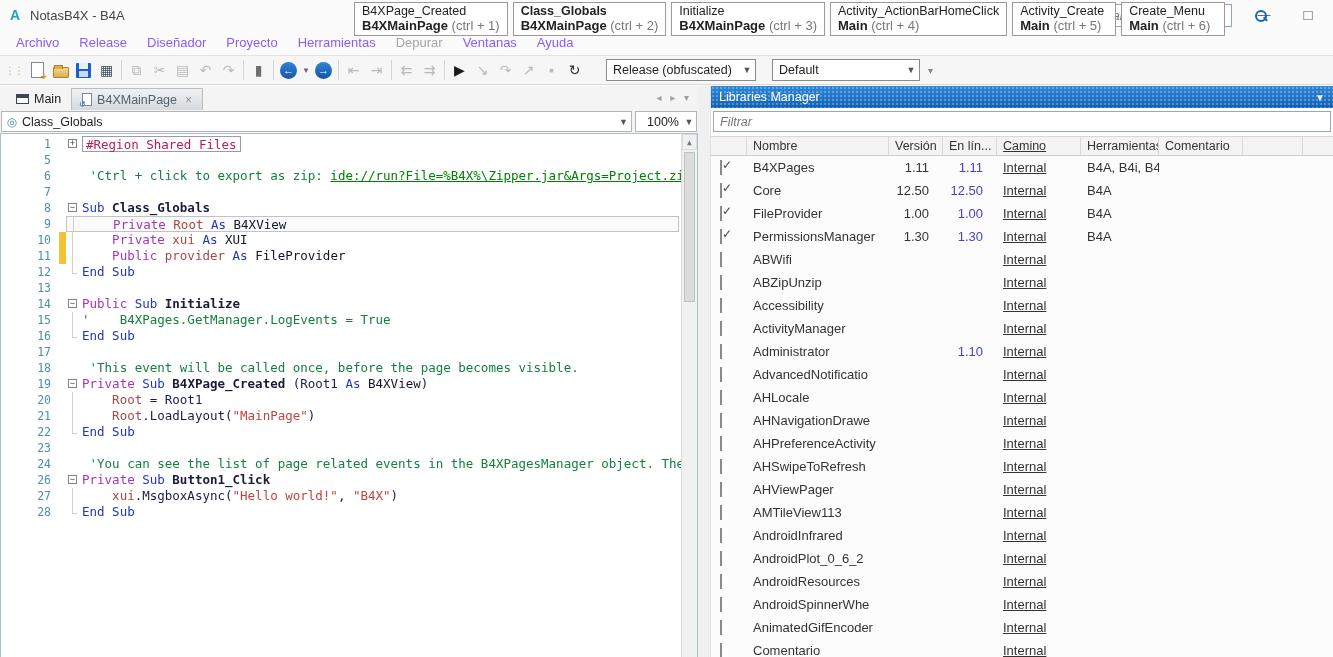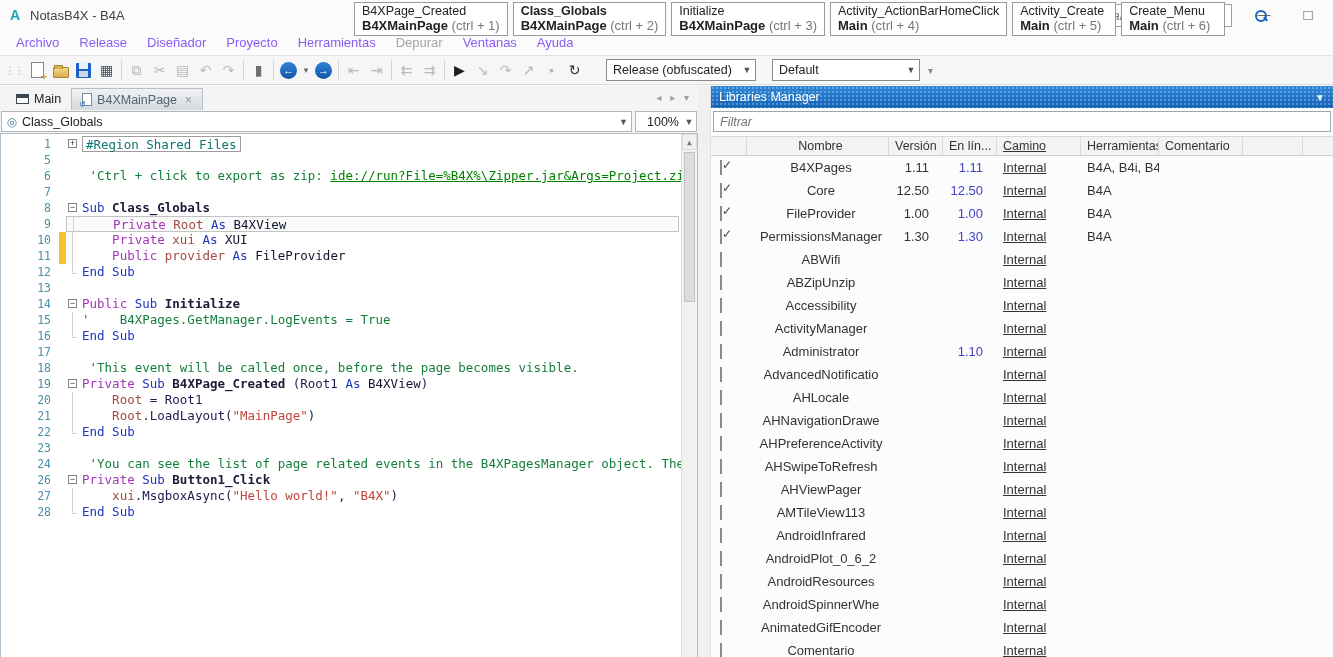--- a/index.html
+++ b/index.html
@@ -101,21 +101,21 @@
   .codeseg { }
   .kw { color:#2236bd; }
   .pp { color:#a435b8; }
   .ty { color:#0f172a; }
   .id { color:#a34a44; }
   .nm { color:#1b1b3a; font-weight:bold; }
   .tx { color:#1c1c50; }
   .cm { color:#15803d; }
   .lk { color:#008000; text-decoration:underline; }
   .st { color:#c0453c; }
-  .rg { color:#0f766e; border:1px solid #9d9d9d; padding:0 3px; }
+  .rg { color:#be185d; border:1px solid #9d9d9d; padding:0 3px; }
 
   
   .vscroll { position:absolute; top:0; right:0; width:16px; bottom:0; background:#f1f1f1; border-left:1px solid #dcdcdc; }
   .vs-up { height:16px; text-align:center; font-size:8px; color:#777; line-height:16px; background:#f1f1f1; border:1px solid #dcdcdc; }
   .vs-thumb { margin:2px 2px; height:150px; background:#dcdcdc; border:1px solid #c2c2c2; }
 
   
   .libheader { height:22px; display:flex; align-items:center; color:#fff; font-size:12.5px; padding:0 8px;
     background-image: radial-gradient(rgba(255,255,255,.28) 1px, transparent 1.2px), linear-gradient(#2f87d8,#1261b4);
     background-size: 4px 4px, 100% 100%; }
@@ -125,21 +125,21 @@
   .libfilter input { width:100%; height:21px; border:1px solid #9aa7b5; padding:0 6px; font-family:"Liberation Sans",sans-serif; font-size:12.5px; font-style:italic; color:#777; outline:none; }
   .libtable { flex:1; overflow:hidden; background:#fcfcfd; border-top:1px solid #d8d8d8; }
   .lthead { display:flex; height:19px; align-items:center; background:#f3f3f4; border-bottom:1px solid #cfcfcf; font-size:12.5px; color:#333; }
   .lthead .hc { height:100%; line-height:18px; padding-left:6px; border-right:1px solid #d9d9d9; white-space:nowrap; overflow:hidden; }
   .lrow { display:flex; height:23px; align-items:center; font-size:13px; color:#333; background:#fcfcfd; }
   .lc { padding-left:6px; white-space:nowrap; overflow:hidden; flex:none; }
   .num { text-align:right; padding-right:14px; padding-left:0; }
   .online { color:#4343c8; }
   .cb { width:14px; height:14px; border:1px solid #8a8a8a; background:#fff; margin-left:9px; position:relative; }
   .cb.on::after { content:"✓"; position:absolute; left:1px; top:-2px; font-size:12px; color:#4a4a4a; }
-  .c0 { width:36px; } .c1 { width:142px;text-align:center; } .c2 { width:54px; } .c3 { width:54px; }
+  .c0 { width:36px; } .c1 { width:142px; } .c2 { width:54px; } .c3 { width:54px; }
   .c4 { width:84px;text-decoration:underline; } .c5 { width:78px; } .c6 { width:84px; } .c7 { width:60px; } .c8 { flex:1; border-right:none !important; }
 </style>
 </head>
 <body>
 
 <div class="window">
 
   <div class="titlebar">
     <span class="app-logo">A</span>
     <span class="app-title">NotasB4X - B4A</span>

